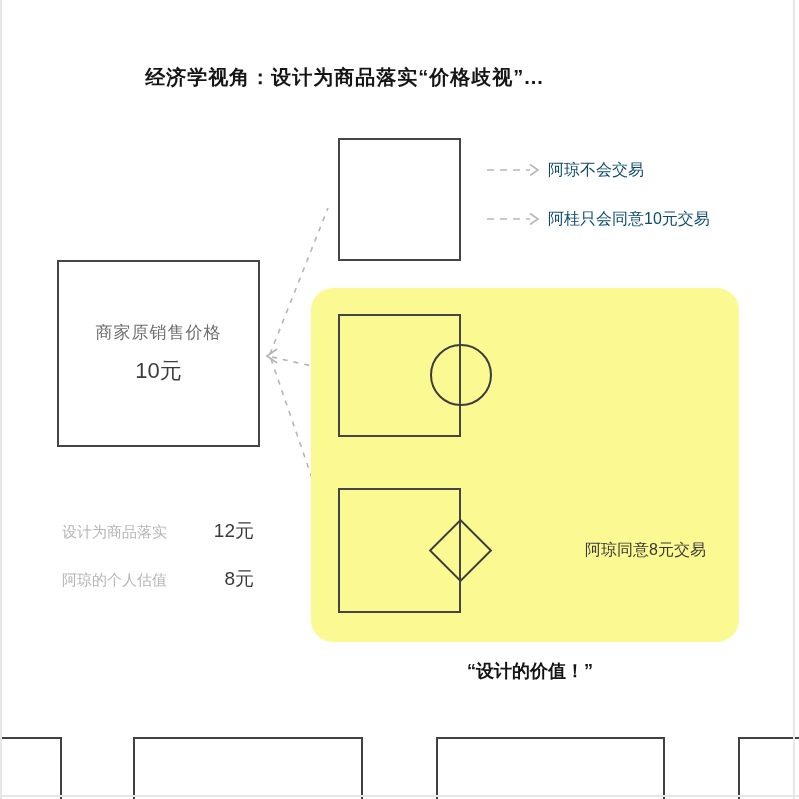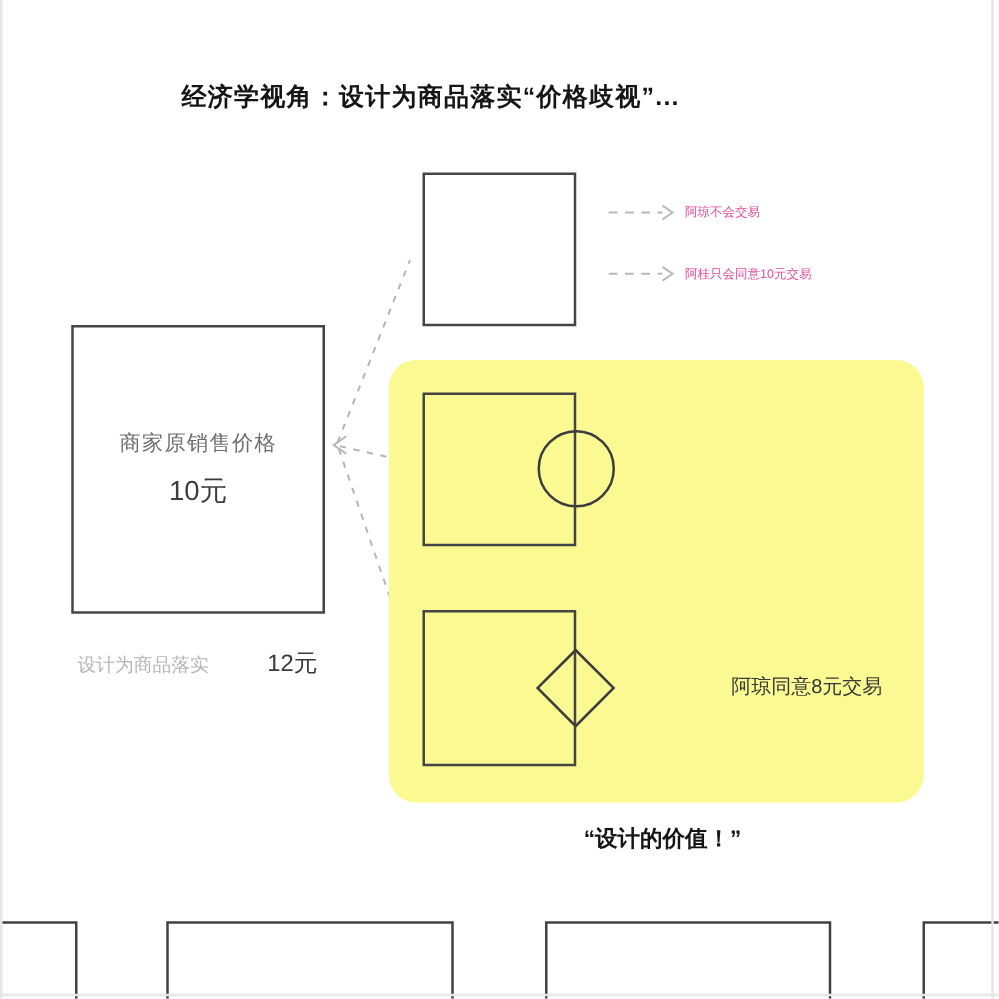--- a/index.html
+++ b/index.html
@@ -15,21 +15,21 @@
 
   #title{
     position:absolute;left:0;top:64px;width:689px;text-align:center;
     font-size:20px;font-weight:bold;color:#151515;letter-spacing:1px;
   }
 
   .box{position:absolute;border:2px solid #454545;box-sizing:border-box;background:transparent;}
   #top-box{left:338px;top:138px;width:123px;height:123px;background:#ffffff;}
 
   #merchant-box{
-    left:57px;top:260px;width:203px;height:231px;background:#ffffff;
+    left:57px;top:260px;width:203px;height:187px;background:#ffffff;
     display:flex;flex-direction:column;align-items:center;justify-content:center;gap:12px;
   }
   #merchant-box .line1{font-size:17px;color:#6e6e6e;letter-spacing:1px;}
   #merchant-box .line2{font-size:22px;color:#3c3c3c;}
 
   #yellow-panel{
     position:absolute;left:311px;top:288px;width:428px;height:354px;
     background:#FBF992;border-radius:22px;
   }
 
@@ -39,21 +39,21 @@
   #circle-shape{
     position:absolute;left:430px;top:344px;width:62px;height:62px;
     border:2px solid #3d3d3d;border-radius:50%;box-sizing:border-box;
   }
   #diamond-shape{
     position:absolute;left:438px;top:528px;width:45px;height:45px;
     border:2px solid #3d3d3d;box-sizing:border-box;transform:rotate(45deg);
   }
 
   .gray-label{
-    position:absolute;font-size:10px;color:#ec4899;white-space:nowrap;
+    position:absolute;font-size:16px;color:#0c4a6e;white-space:nowrap;
     transform:translateY(-50%);
   }
   #gray-outcome-1{left:548px;top:170px;}
   #gray-outcome-2{left:548px;top:219px;}
 
   .dark-label{
     position:absolute;font-size:16px;color:#383838;white-space:nowrap;
     transform:translateY(-50%);
   }
   #design-outcome-1{left:569px;top:375px;}
@@ -135,20 +135,24 @@
 
   <div id="design-box-2" class="box"></div>
   <div id="diamond-shape"></div>
 
   <div id="design-outcome-2" class="dark-label">阿琼同意8元交易</div>
 
   <div id="valuation-row-1" class="valuation-row">
     <span class="vlabel">设计为商品落实</span>
     <span class="vvalue">12元</span>
   </div>
+  <div id="valuation-row-2" class="valuation-row">
+    <span class="vlabel">阿琼的个人估值</span>
+    <span class="vvalue">8元</span>
+  </div>
 
   <div id="caption">“设计的价值！”</div>
 
   <div id="bottom-box-1" class="bottom-box"></div>
   <div id="bottom-box-2" class="bottom-box"></div>
   <div id="bottom-box-3" class="bottom-box"></div>
   <div id="bottom-box-4" class="bottom-box"></div>
 
   <div id="edge-left" class="edge"></div>
   <div id="edge-right" class="edge"></div>

